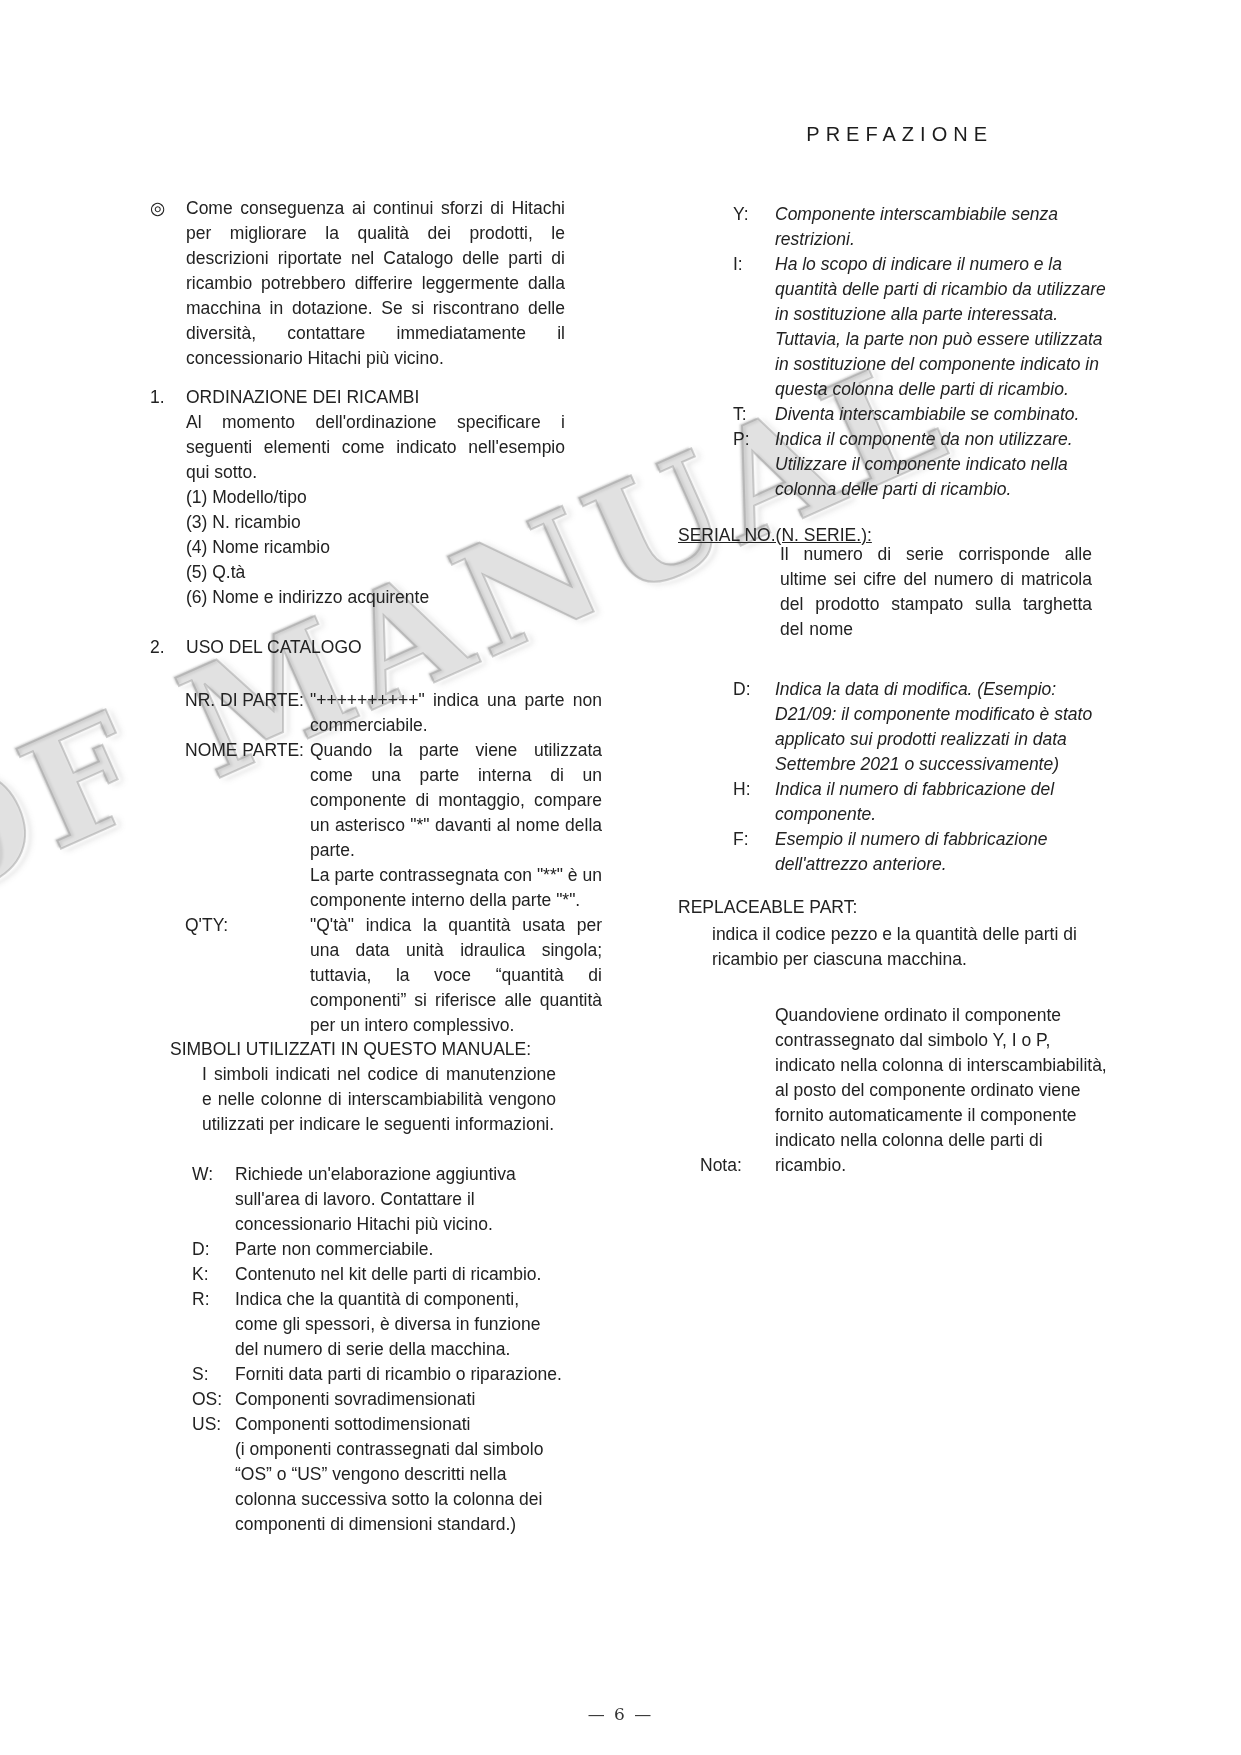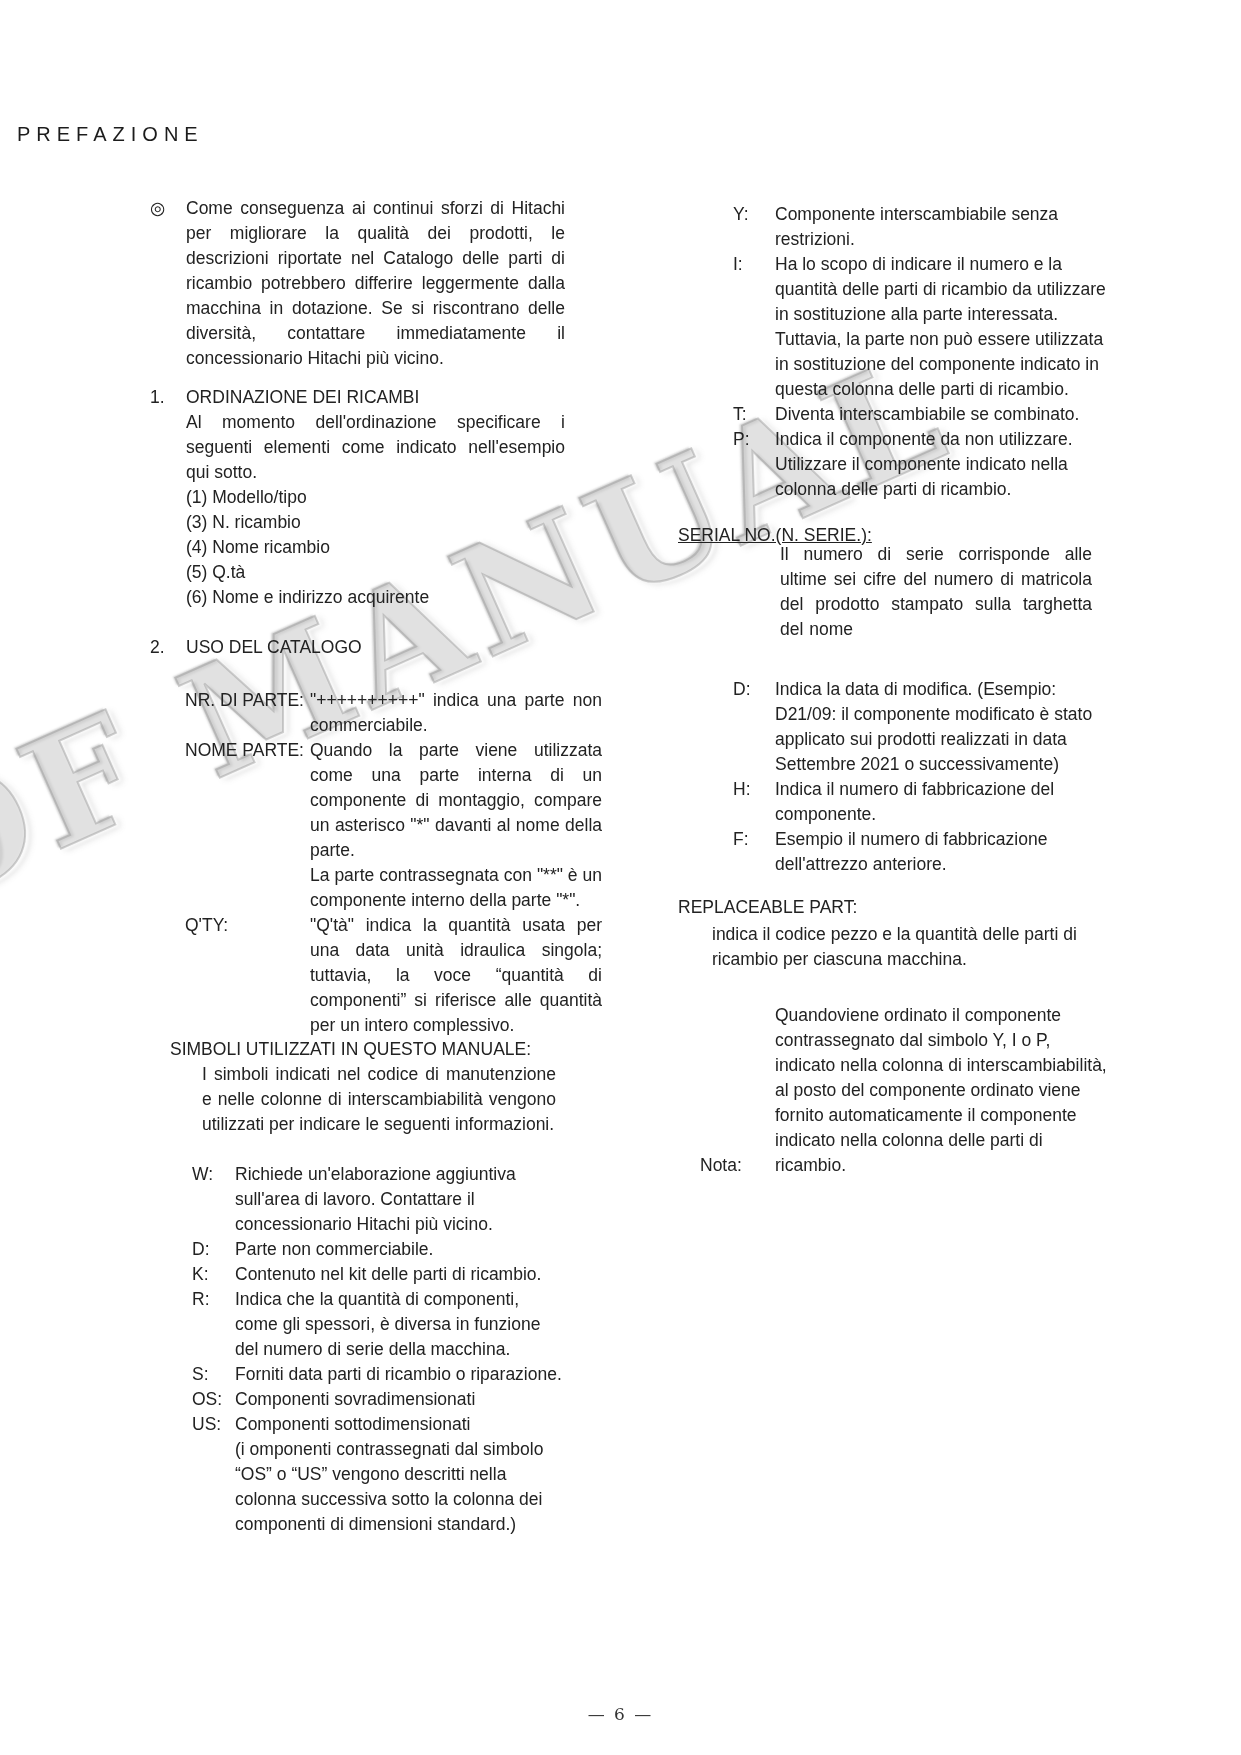--- a/index.html
+++ b/index.html
@@ -12,24 +12,23 @@
     font-size:17.5px;
     line-height:25px;
     color:#222;
     overflow:hidden;
   }
   .abs{position:absolute;}
   .content{position:relative;z-index:2;}
   
   .doc-title{
     top:122px;left:0;width:993px;
-    text-align:left;
+    text-align:right;
     font-size:20px;letter-spacing:6px;
     color:#1c1c1c;
-    padding-left:17px;
   }
   
   .watermark{
     top:520px;left:-150px;width:1300px;
     z-index:1;
     transform:rotate(-24deg);
     transform-origin:center center;
     font-family:"DejaVu Serif","Liberation Serif",serif;
     font-weight:bold;
     font-size:150px;
@@ -60,21 +59,21 @@
   
   .simboli-head{top:1037px;left:170px;width:420px;}
   .simboli-intro{top:1062px;left:202px;width:354px;text-align:justify;}
   .symlist{top:1162px;left:192px;width:380px;}
   .row{display:flex;align-items:flex-start;}
   .symlist .key{flex:0 0 43px;}
   .symlist .txt{width:327px;}
   
   .rsym{top:202px;left:733px;width:380px;}
   .rsym .key,.dhf .key{flex:0 0 42px;}
-  .rsym .txt,.dhf .txt{width:336px;}
+  .rsym .txt,.dhf .txt{width:336px;font-style:italic;}
   .serial-head{top:523px;left:678px;width:430px;text-decoration:underline;}
   .serial-body{top:542px;left:780px;width:312px;text-align:justify;word-spacing:1px;}
   .dhf{top:677px;left:733px;width:380px;}
   .repl-head{top:895px;left:678px;width:430px;}
   .repl-body{top:922px;left:712px;width:388px;}
   .nota{top:1003px;left:700px;width:410px;display:flex;align-items:flex-end;}
   .nota .nlabel{flex:0 0 75px;}
   .nota .ntext{width:332px;}
   
   .footer{

